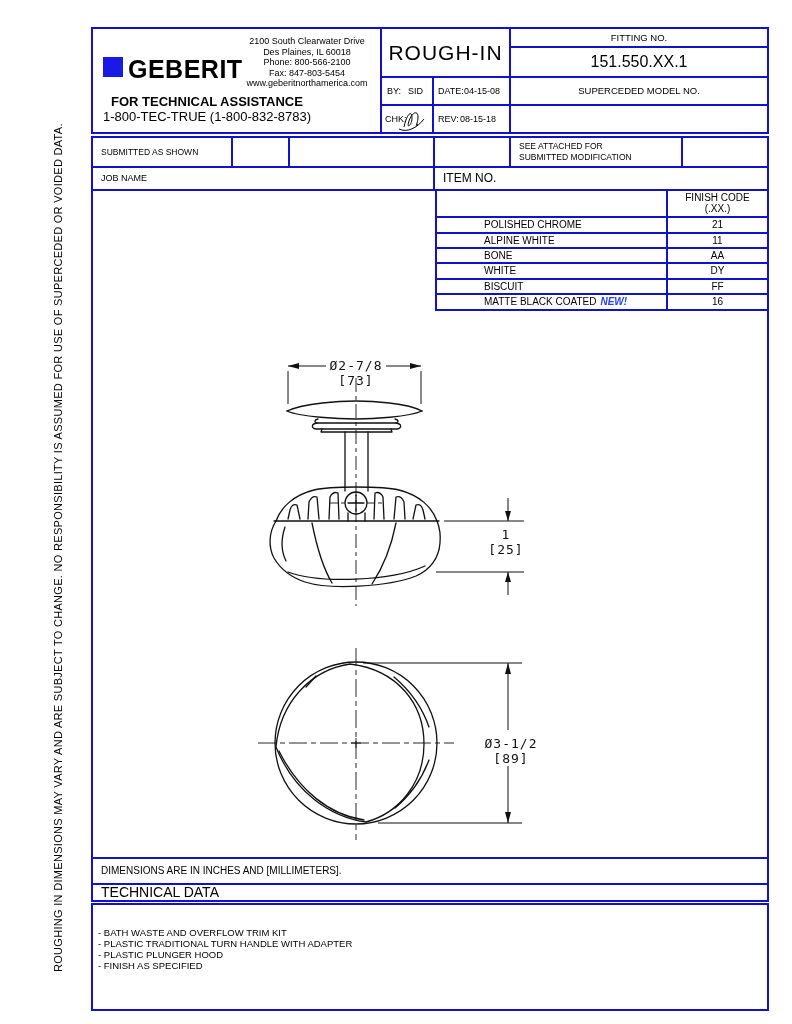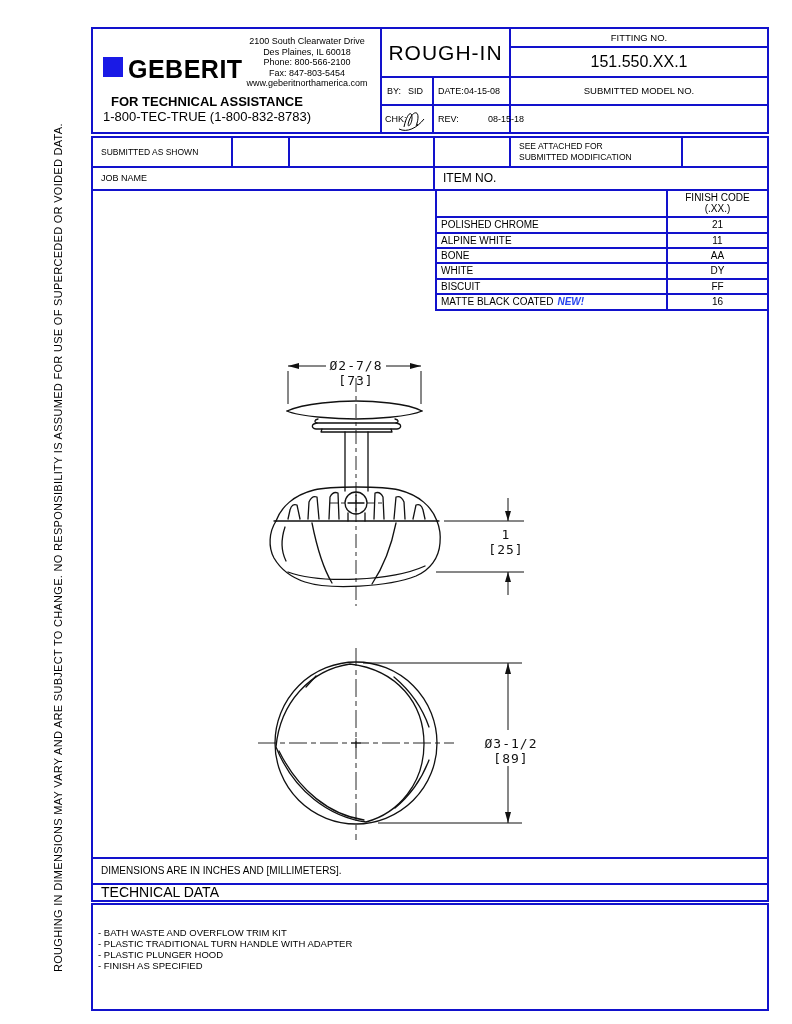--- a/index.html
+++ b/index.html
@@ -8,21 +8,21 @@
   .t{position:absolute;white-space:nowrap;}
   .ctr{text-align:center;}
   svg text{font-family:"DejaVu Sans Mono",monospace;fill:#111;}
   .vtext{position:absolute;left:52px;top:80px;width:22px;height:935px;
          writing-mode:vertical-rl;transform:rotate(180deg);
          font-size:11px;letter-spacing:0.3px;text-align:center;white-space:nowrap;}
   .logo-sq{position:absolute;left:103px;top:57px;width:20px;height:20px;background:#1a1ae6;}
   .brand{left:128px;top:55px;font-size:25px;font-weight:bold;letter-spacing:0.5px;}
   .addr{left:237px;top:36px;width:140px;font-size:9px;line-height:10.5px;text-align:center;white-space:normal;}
   .finrow{position:absolute;left:436px;width:332px;display:flex;font-size:10px;}
-  .finrow .desc{flex:1;padding-left:5px;}
+  .finrow .desc{flex:1;padding-left:5px;margin-left:43px;}
   .finrow .code{width:101px;text-align:center;}
   .new-badge{color:#2744ef;font-weight:bold;font-style:italic;margin-left:4px;}
   .techlist{left:98px;top:927px;font-size:9.5px;line-height:11px;}
 </style>
 </head>
 <body>
 
 <div class="page">
 
   <svg style="position:absolute;left:0;top:0;" width="792" height="1024" viewBox="0 0 792 1024">
@@ -169,25 +169,25 @@
   <div class="t ctr" style="left:97px;top:94px;width:220px;font-size:13px;font-weight:bold;">FOR TECHNICAL ASSISTANCE</div>
   <div class="t ctr" style="left:97px;top:109px;width:220px;font-size:13px;">1-800-TEC-TRUE (1-800-832-8783)</div>
 
   <div class="t ctr" style="left:381px;top:28px;width:129px;height:49px;line-height:49px;font-size:21px;letter-spacing:1px;">ROUGH-IN</div>
   <div class="t" style="left:387px;top:77px;height:28px;line-height:28px;font-size:9px;">BY:</div>
   <div class="t" style="left:408px;top:77px;height:28px;line-height:28px;font-size:9px;">SID</div>
   <div class="t" style="left:438px;top:77px;height:28px;line-height:28px;font-size:9px;">DATE:</div>
   <div class="t" style="left:464px;top:77px;height:28px;line-height:28px;font-size:9px;">04-15-08</div>
   <div class="t" style="left:385px;top:105px;height:18px;line-height:28px;font-size:9px;">CHK:</div>
   <div class="t" style="left:438px;top:105px;height:28px;line-height:28px;font-size:9px;">REV:</div>
-  <div class="t" style="left:488px;top:105px;height:33px;line-height:28px;font-size:9px;">08-15-18</div>
+  <div class="t" style="left:460px;top:105px;height:33px;line-height:28px;font-size:9px;">08-15-18</div>
 
   <div class="t ctr" style="left:510px;top:28px;width:258px;height:19px;line-height:19px;font-size:9.5px;">FITTING NO.</div>
   <div class="t ctr" style="left:510px;top:47px;width:258px;height:30px;line-height:30px;font-size:16px;">151.550.XX.1</div>
-  <div class="t ctr" style="left:510px;top:77px;width:258px;height:28px;line-height:28px;font-size:9.5px;">SUBMITTED MODEL NO.</div>
+  <div class="t ctr" style="left:510px;top:77px;width:258px;height:28px;line-height:28px;font-size:9.5px;">SUPERCEDED MODEL NO.</div>
 
   <div class="t" style="left:101px;top:137px;height:40px;line-height:30px;font-size:8.5px;">SUBMITTED AS SHOWN</div>
   <div class="t" style="left:519px;top:141px;font-size:8.5px;">SEE ATTACHED FOR</div>
   <div class="t" style="left:519px;top:152px;font-size:8.5px;">SUBMITTED MODIFICATION</div>
   <div class="t" style="left:101px;top:167px;height:23px;line-height:23px;font-size:9px;">JOB NAME</div>
   <div class="t" style="left:443px;top:167px;height:23px;line-height:23px;font-size:12px;">ITEM NO.</div>
 
   <div class="t ctr" style="left:667px;top:192px;width:101px;font-size:10px;">FINISH CODE</div>
   <div class="t ctr" style="left:667px;top:203px;width:101px;font-size:10px;">(.XX.)</div>
 

